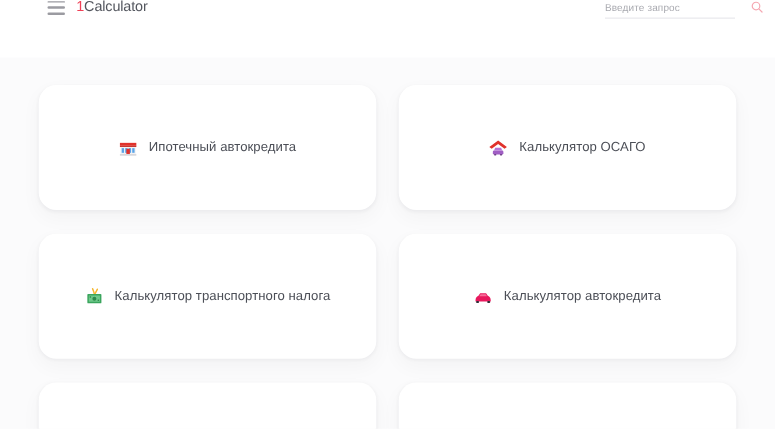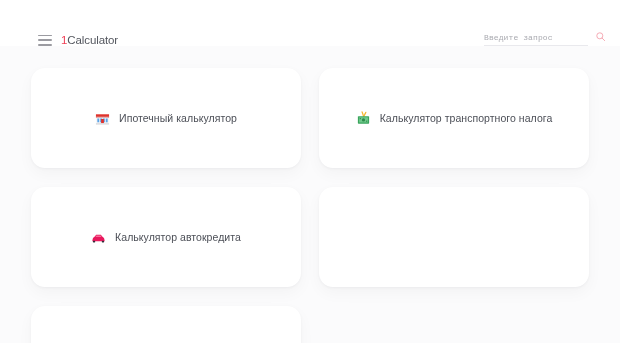--- a/index.html
+++ b/index.html
@@ -14,21 +14,21 @@
     background: #fbfbfc;
     font-family: "Liberation Sans", "DejaVu Sans", sans-serif;
     -webkit-font-smoothing: antialiased;
   }
 
   
   .header {
     height: 46px;
     background: #ffffff;
     display: flex;
-    align-items: flex-end;
+    align-items: flex-start;
     padding: 0 32px 0 38px;
     position: relative;
   }
 
   .header-left {
     display: flex;
     align-items: center;
     gap: 9px;
   }
 
@@ -68,21 +68,21 @@
     border-bottom: 1px solid #e9e9ed;
     padding-bottom: 3px;
     width: 104px;
   }
 
   .search-input {
     flex: 1;
     border: none;
     outline: none;
     background: transparent;
-    font-family: Liberation Mono, monospace;
+    font-family: Liberation Sans, sans-serif;
     font-size: 8px;
     color: #55565d;
     letter-spacing: 0.1px;
     padding: 0;
   }
   .search-input::placeholder {
     color: #a9aab0;
     opacity: 1;
   }
 
@@ -176,24 +176,36 @@
           <rect x="2" y="7" width="28" height="5" fill="#e0322c"></rect>
           <rect x="2" y="12" width="28" height="2" fill="#c4251f"></rect>
           <rect x="3" y="14" width="26" height="12" fill="#f2f2f4"></rect>
           <rect x="5" y="16" width="4" height="8" fill="#5aa4e8"></rect>
           <rect x="11" y="16" width="4" height="8" fill="#5aa4e8"></rect>
           <rect x="17" y="16" width="4" height="8" fill="#5aa4e8"></rect>
           <rect x="23" y="16" width="4" height="8" fill="#5aa4e8"></rect>
           <rect x="13" y="17" width="6" height="9" fill="#e0322c"></rect>
           <rect x="2" y="26" width="28" height="3" fill="#d8d8dc"></rect>
         </svg>
-        <span class="card-label">Ипотечный калькулятор</span>
-      </div>
-    </div>
-
+        <span class="card-label">Ипотечный автокредита</span>
+      </div>
+    </div>
+
+    <div class="card">
+      <div class="card-inner">
+        <svg class="card-icon" viewBox="0 0 32 32">
+          <path d="M16 3 L31 14 L27 17 L16 9 L5 17 L1 14 Z" fill="#e0322c"></path>
+          <rect x="7" y="20" width="18" height="7" rx="2.2" fill="#a05ec4"></rect>
+          <path d="M9 20 L11 15.5 H21 L23 20 Z" fill="#b575d6"></path>
+          <rect x="9" y="26" width="4" height="2.6" rx="1.1" fill="#6f4189"></rect>
+          <rect x="19" y="26" width="4" height="2.6" rx="1.1" fill="#6f4189"></rect>
+        </svg>
+        <span class="card-label">Калькулятор ОСАГО</span>
+      </div>
+    </div>
 
     <div class="card">
       <div class="card-inner">
         <svg class="card-icon" viewBox="0 0 32 32">
           <path d="M13 2 Q15 7 16 11" stroke="#f5b731" stroke-width="2.6" fill="none" stroke-linecap="round"></path>
           <path d="M21 3 Q18.5 7.5 17 11" stroke="#f5b731" stroke-width="2.6" fill="none" stroke-linecap="round"></path>
           <rect x="4" y="11" width="24" height="16" rx="1.5" fill="#3aa55d"></rect>
           <rect x="6.5" y="13.5" width="19" height="11" rx="0.8" fill="#6fc88a"></rect>
           <circle cx="16" cy="19" r="3.4" fill="#2c8a4a"></circle>
           <rect x="8" y="15" width="2.4" height="2.4" fill="#2c8a4a"></rect>

